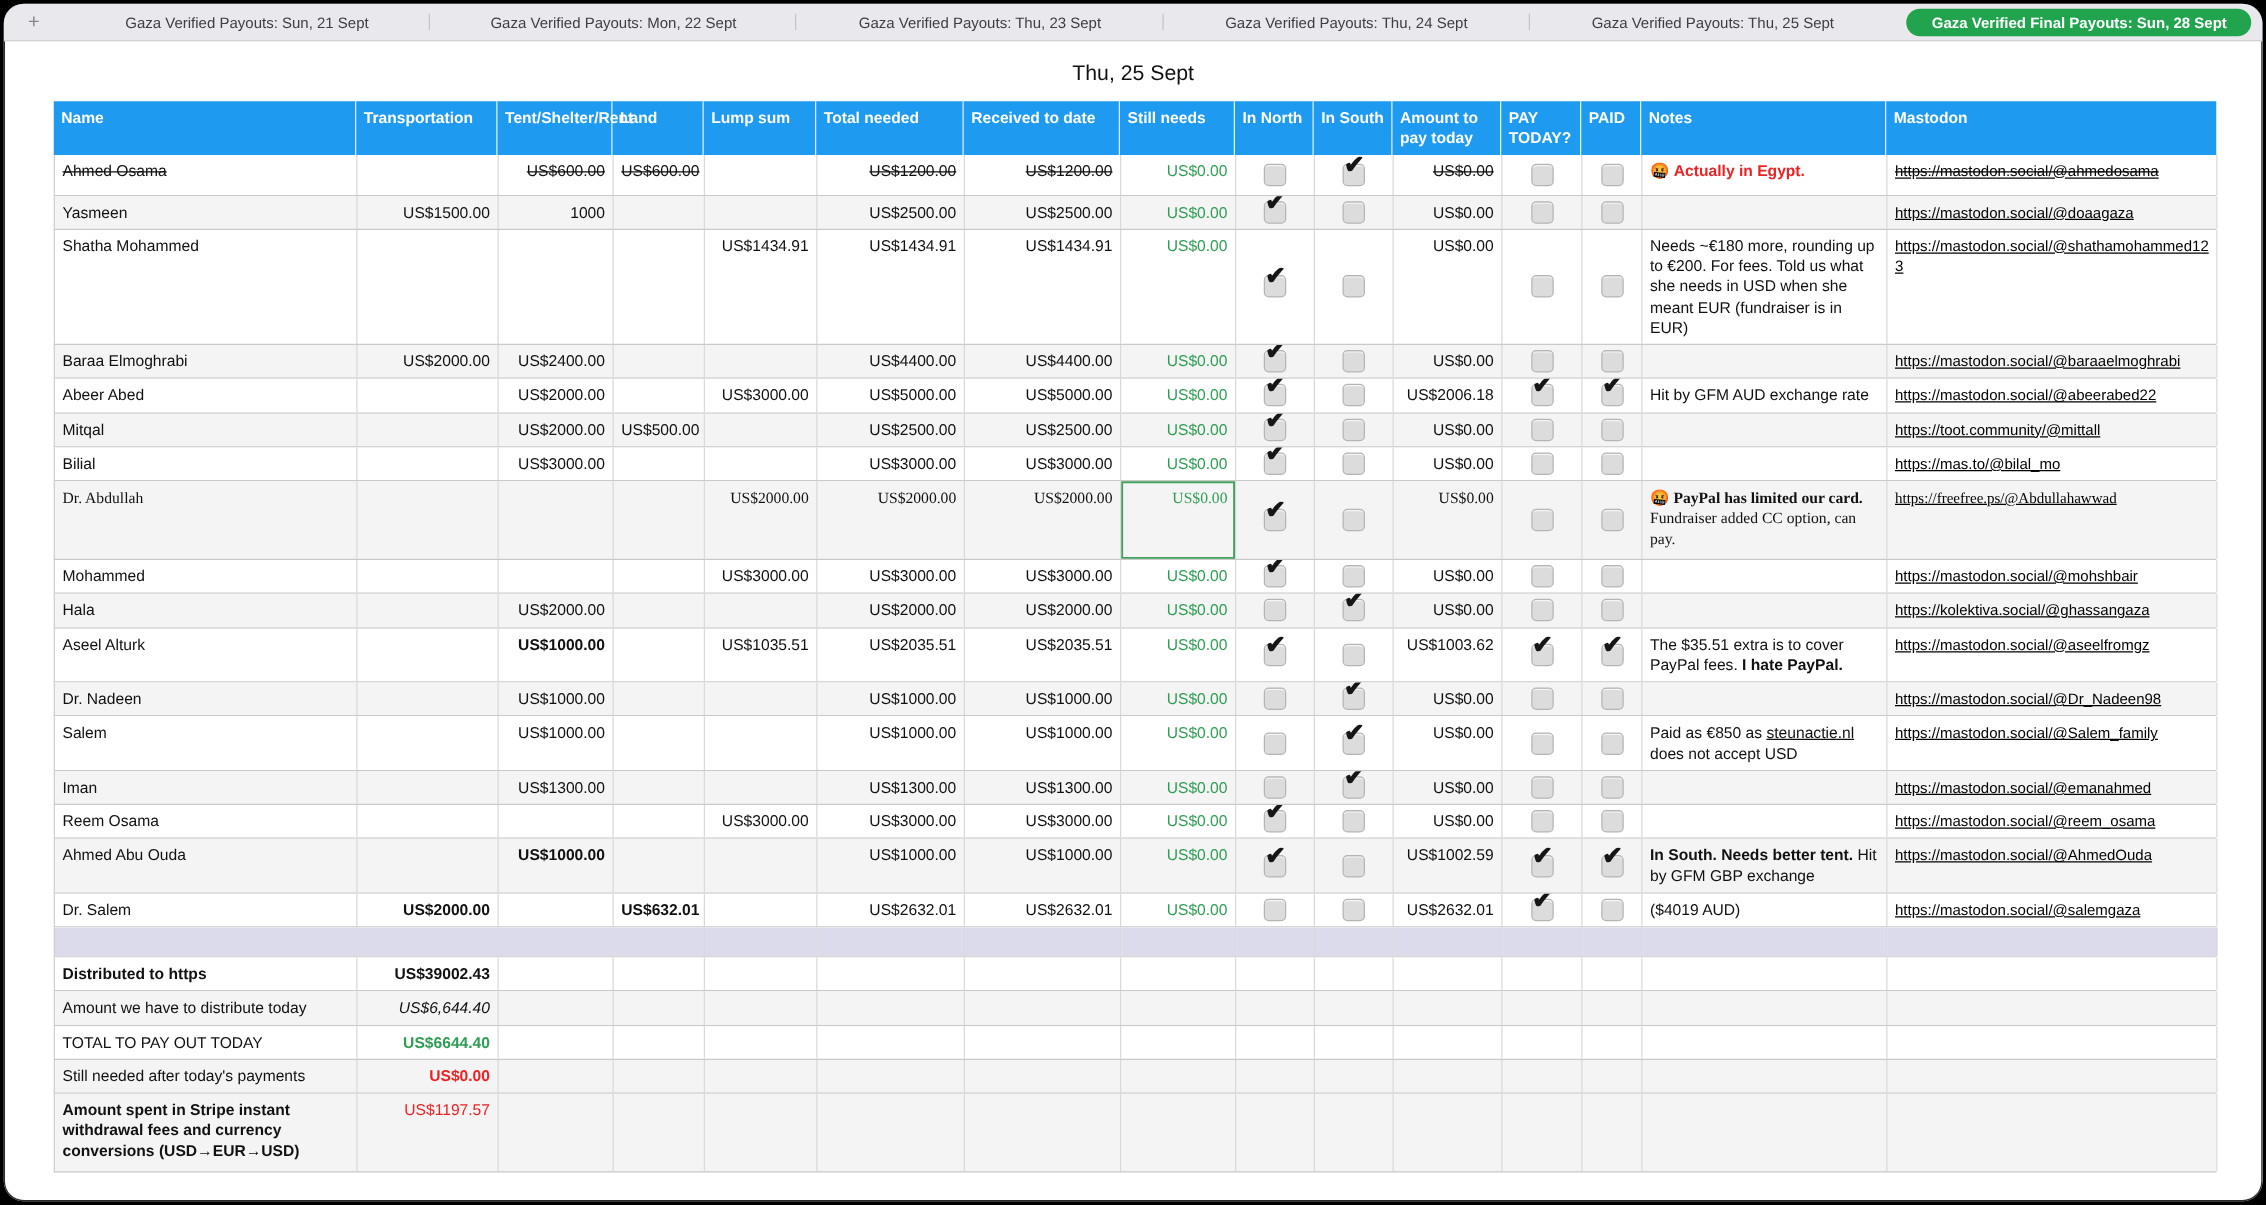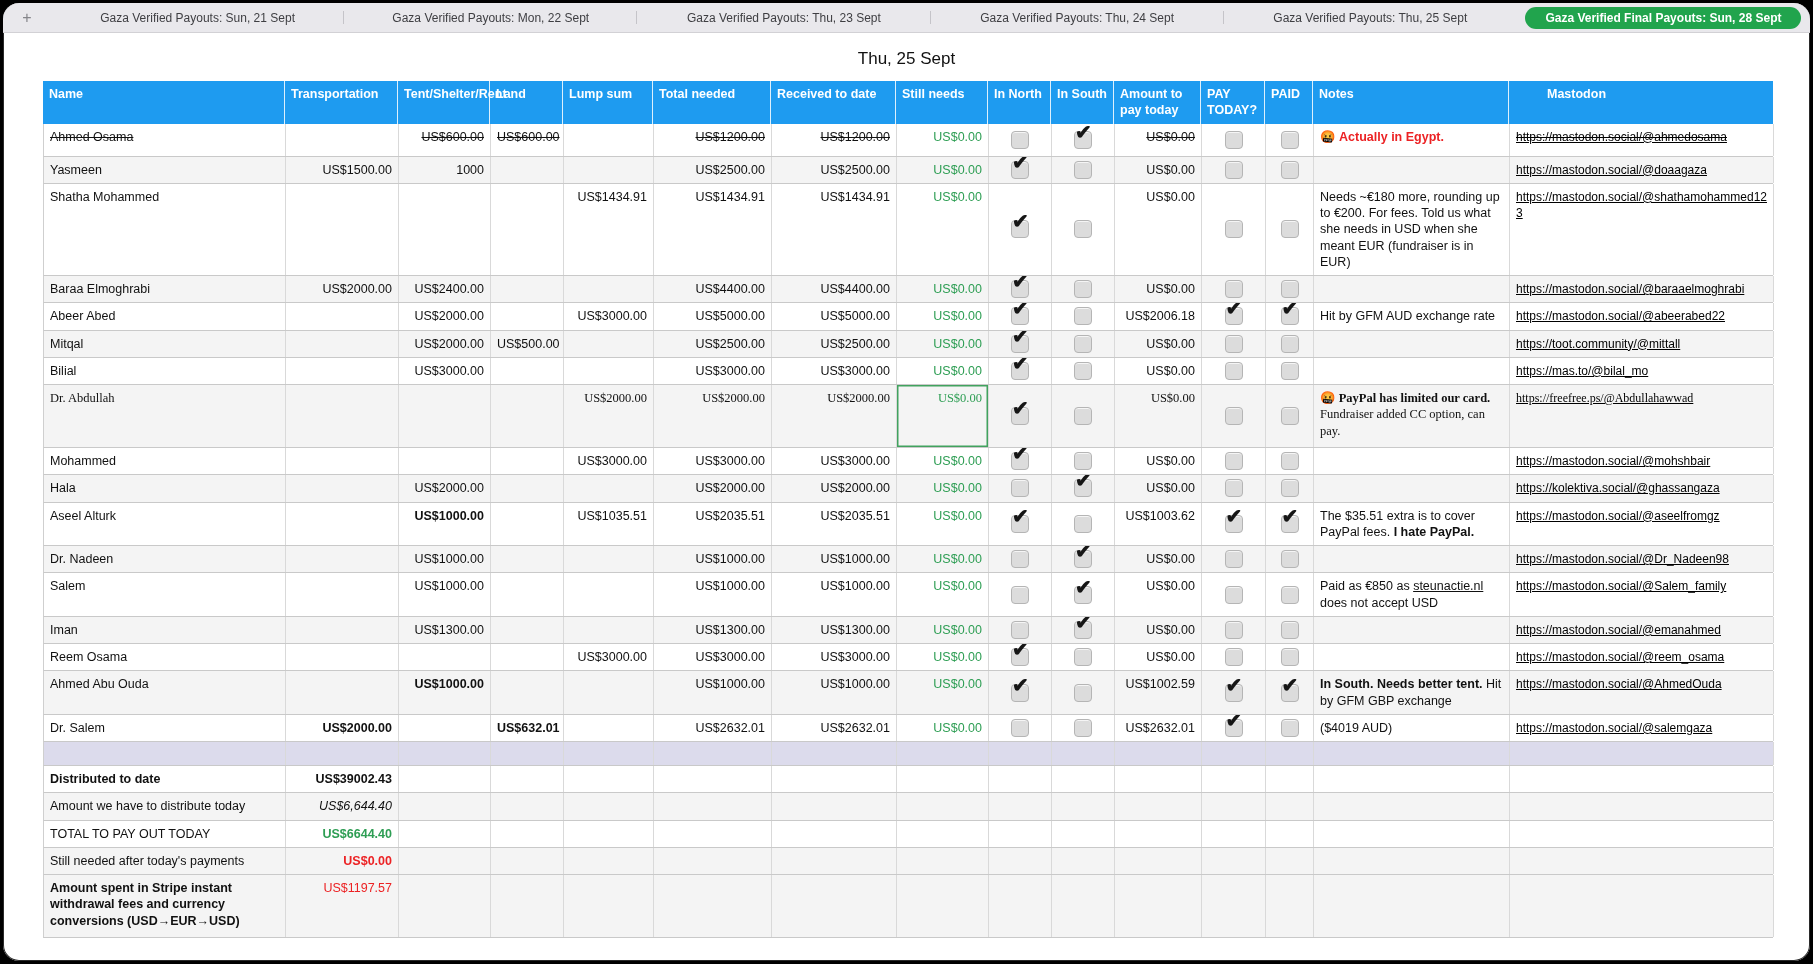--- a/index.html
+++ b/index.html
@@ -10,21 +10,21 @@
   .plus{width:48px;display:flex;align-items:center;justify-content:center;color:#85858A;font-size:16px;cursor:default;}
   .tab{flex:1;display:flex;align-items:center;justify-content:center;position:relative;font-size:12px;color:#3E3E42;}
   .tab.hasdiv::after{content:"";position:absolute;right:0;top:8px;height:13px;width:1px;background:#C5C4C9;}
   .tab .pill{background:#21A44D;color:#fff;font-weight:bold;border-radius:20px;padding:4px 20px;font-size:12px;}
   
   .sheet-title{ text-align:center;font-size:17px;color:#111;padding:16px 0 12px 0;}
   
   .tbl{margin-left:40px;width:1730px;}
   .hrow{display:flex;background:#1E9BF0;}
   .hcell{color:#fff;font-weight:bold;font-size:12.5px;padding:5px 6px;border-right:1px solid rgba(255,255,255,.85);line-height:1.3;box-sizing:border-box;flex:none;display:block;}
-  .hcell:last-child{border-right:none;margin-left:32px;}
+  .hcell:last-child{border-right:none;}
   .row{display:flex;background:#fff;border-bottom:1px solid #C9C9C9;border-left:1px solid #CFCFCF;box-sizing:border-box;}
   .row.alt{background:#F4F4F4;}
   .row.lav .cell{background:#DCDBEC;}
   .cell{border-right:1px solid #D9D9D9;padding:5px 6px;font-size:12.5px;color:#111;box-sizing:border-box;flex:none;display:flex;align-items:flex-start;line-height:1.3;overflow:hidden;}
   .cell.right{justify-content:flex-end;text-align:right;}
   .cell.cb-cell{align-items:center;justify-content:center;padding:0;}
   .green{color:#2E9E54;}
   .redtxt{color:#EC2224;}
   .bold{font-weight:bold;}
   .italic{font-style:italic;}
@@ -945,21 +945,21 @@
             <div class="cell" style="width: 63px;"></div>
             <div class="cell" style="width: 63px;"></div>
             <div class="cell" style="width: 87px;"></div>
             <div class="cell" style="width: 64px;"></div>
             <div class="cell" style="width: 48px;"></div>
             <div class="cell" style="width: 196px;"></div>
             <div class="cell" style="width: 264px;"></div>
           </div>
           <div class="row" style="min-height: 27px;">
             <div class="cell" style="width: 242px;">
-              <span class="bold">Distributed to date</span>
+              <span class="bold">Distributed to https</span>
             </div>
             <div class="cell right" style="width: 113px;">
               <span class="bold">US$39002.43</span>
             </div>
             <div class="cell" style="width: 92px;"></div>
             <div class="cell" style="width: 73px;"></div>
             <div class="cell" style="width: 90px;"></div>
             <div class="cell" style="width: 118px;"></div>
             <div class="cell" style="width: 125px;"></div>
             <div class="cell" style="width: 92px;"></div>

